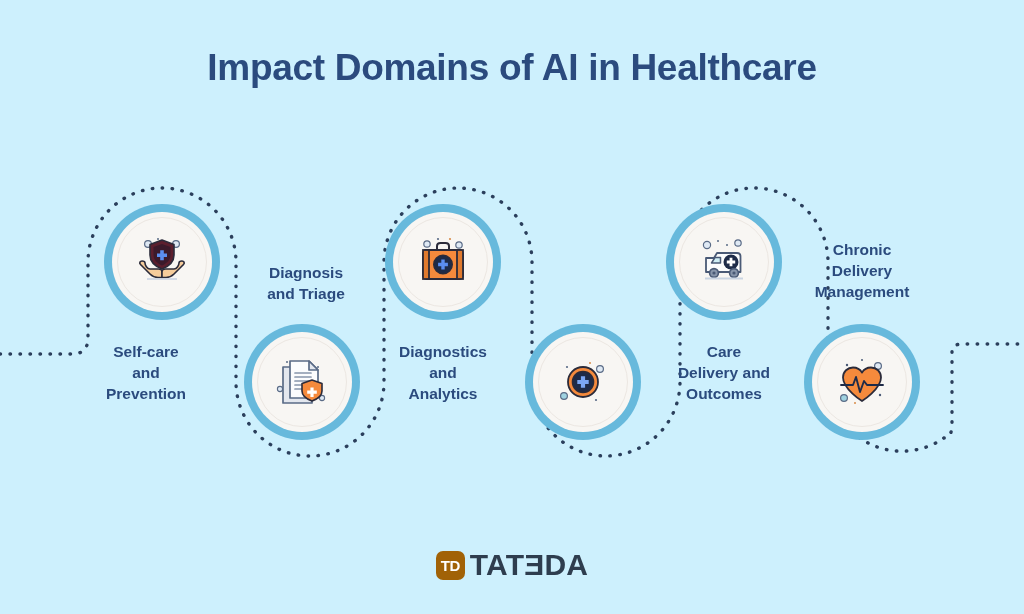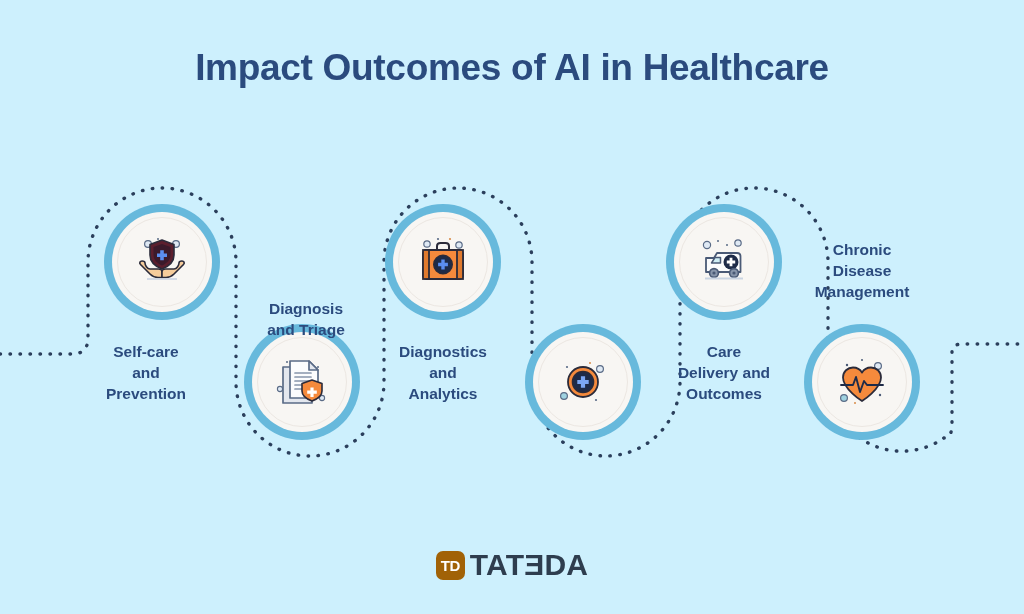--- a/index.html
+++ b/index.html
@@ -123,21 +123,21 @@
   #logo-text .flip {
     display: inline-block;
     transform: scaleX(-1);
   }
 </style>
 </head>
 <body>
 
 <div id="canvas">
 
-  <div id="title">Impact Outcomes of AI in Healthcare</div>
+  <div id="title">Impact Domains of AI in Healthcare</div>
 
   <svg id="path-svg" viewBox="0 0 1024 614" xmlns="http://www.w3.org/2000/svg">
     <path d="M -10 354
              L 72 354
              Q 88 354 88 338
              L 88 262
              A 74 74 0 0 1 236 262
              L 236 382
              A 74 74 0 0 0 384 382
              L 384 262
@@ -193,21 +193,21 @@
           <line x1="24" y1="26" x2="40" y2="26"></line>
           <line x1="24" y1="30" x2="40" y2="30"></line>
           <line x1="24" y1="34" x2="36" y2="34"></line>
           <line x1="24" y1="38" x2="36" y2="38"></line>
         </g>
         <path d="M41 29 L51 32.5 V40 C51 45 46.5 48 41 50 C35.5 48 31 45 31 40 V32.5 Z" fill="#f58a3c" stroke="#2b2b3a" stroke-width="1.6" stroke-linejoin="round"></path>
         <path d="M39.4 36.4 h3.2 v3.2 h3.2 v3.2 h-3.2 v3.2 h-3.2 v-3.2 h-3.2 v-3.2 h3.2 Z" fill="#ffffff"></path>
       </svg>
     </div>
   </div>
-  <div class="label" style="left:238px; top:262px; width:136px;margin-top:36px;">Diagnosis
+  <div class="label" style="left:238px; top:262px; width:136px;">Diagnosis
 and Triage</div>
 
   <div class="node" style="left:385px; top:204px;">
     <div class="inner-fill"></div>
     <div class="inner-ring"></div>
     <div class="glyph">
       <svg width="62" height="62" viewBox="0 0 62 62" xmlns="http://www.w3.org/2000/svg">
         <circle cx="15" cy="13" r="3.2" fill="#dfe9f4" stroke="#5a6b86" stroke-width="1.2"></circle>
         <circle cx="47" cy="14" r="3.2" fill="#dfe9f4" stroke="#5a6b86" stroke-width="1.2"></circle>
         <circle cx="26" cy="8" r="1.1" fill="#5a6b86"></circle>
@@ -278,21 +278,21 @@
         <circle cx="31" cy="9" r="1" fill="#4a5a76"></circle>
         <circle cx="49" cy="44" r="1.2" fill="#4a5a76"></circle>
         <circle cx="24" cy="52" r="1" fill="#d88b4a"></circle>
         <path d="M31 50 C31 50 12 38 12 26.5 C12 20.5 16.6 16.5 22 16.5 C26 16.5 29.4 18.8 31 21.6
                  C32.6 18.8 36 16.5 40 16.5 C45.4 16.5 50 20.5 50 26.5 C50 38 31 50 31 50 Z" fill="#f58a3c" stroke="#2b2b3a" stroke-width="1.8" stroke-linejoin="round"></path>
         <polyline points="10,34 22,34 25,26 29,41 33,30 36,34 52,34" fill="none" stroke="#1e2b48" stroke-width="1.9" stroke-linecap="round" stroke-linejoin="round"></polyline>
       </svg>
     </div>
   </div>
   <div class="label" style="left:794px; top:239px; width:136px;">Chronic
-Disease
+Delivery
 Management</div>
 
   <div id="logo">
     <div id="logo-mark">TD</div>
     <div id="logo-text"><span>TAT</span><span class="flip">E</span><span>DA</span></div>
   </div>
 
 </div>
 
 </body></html>

